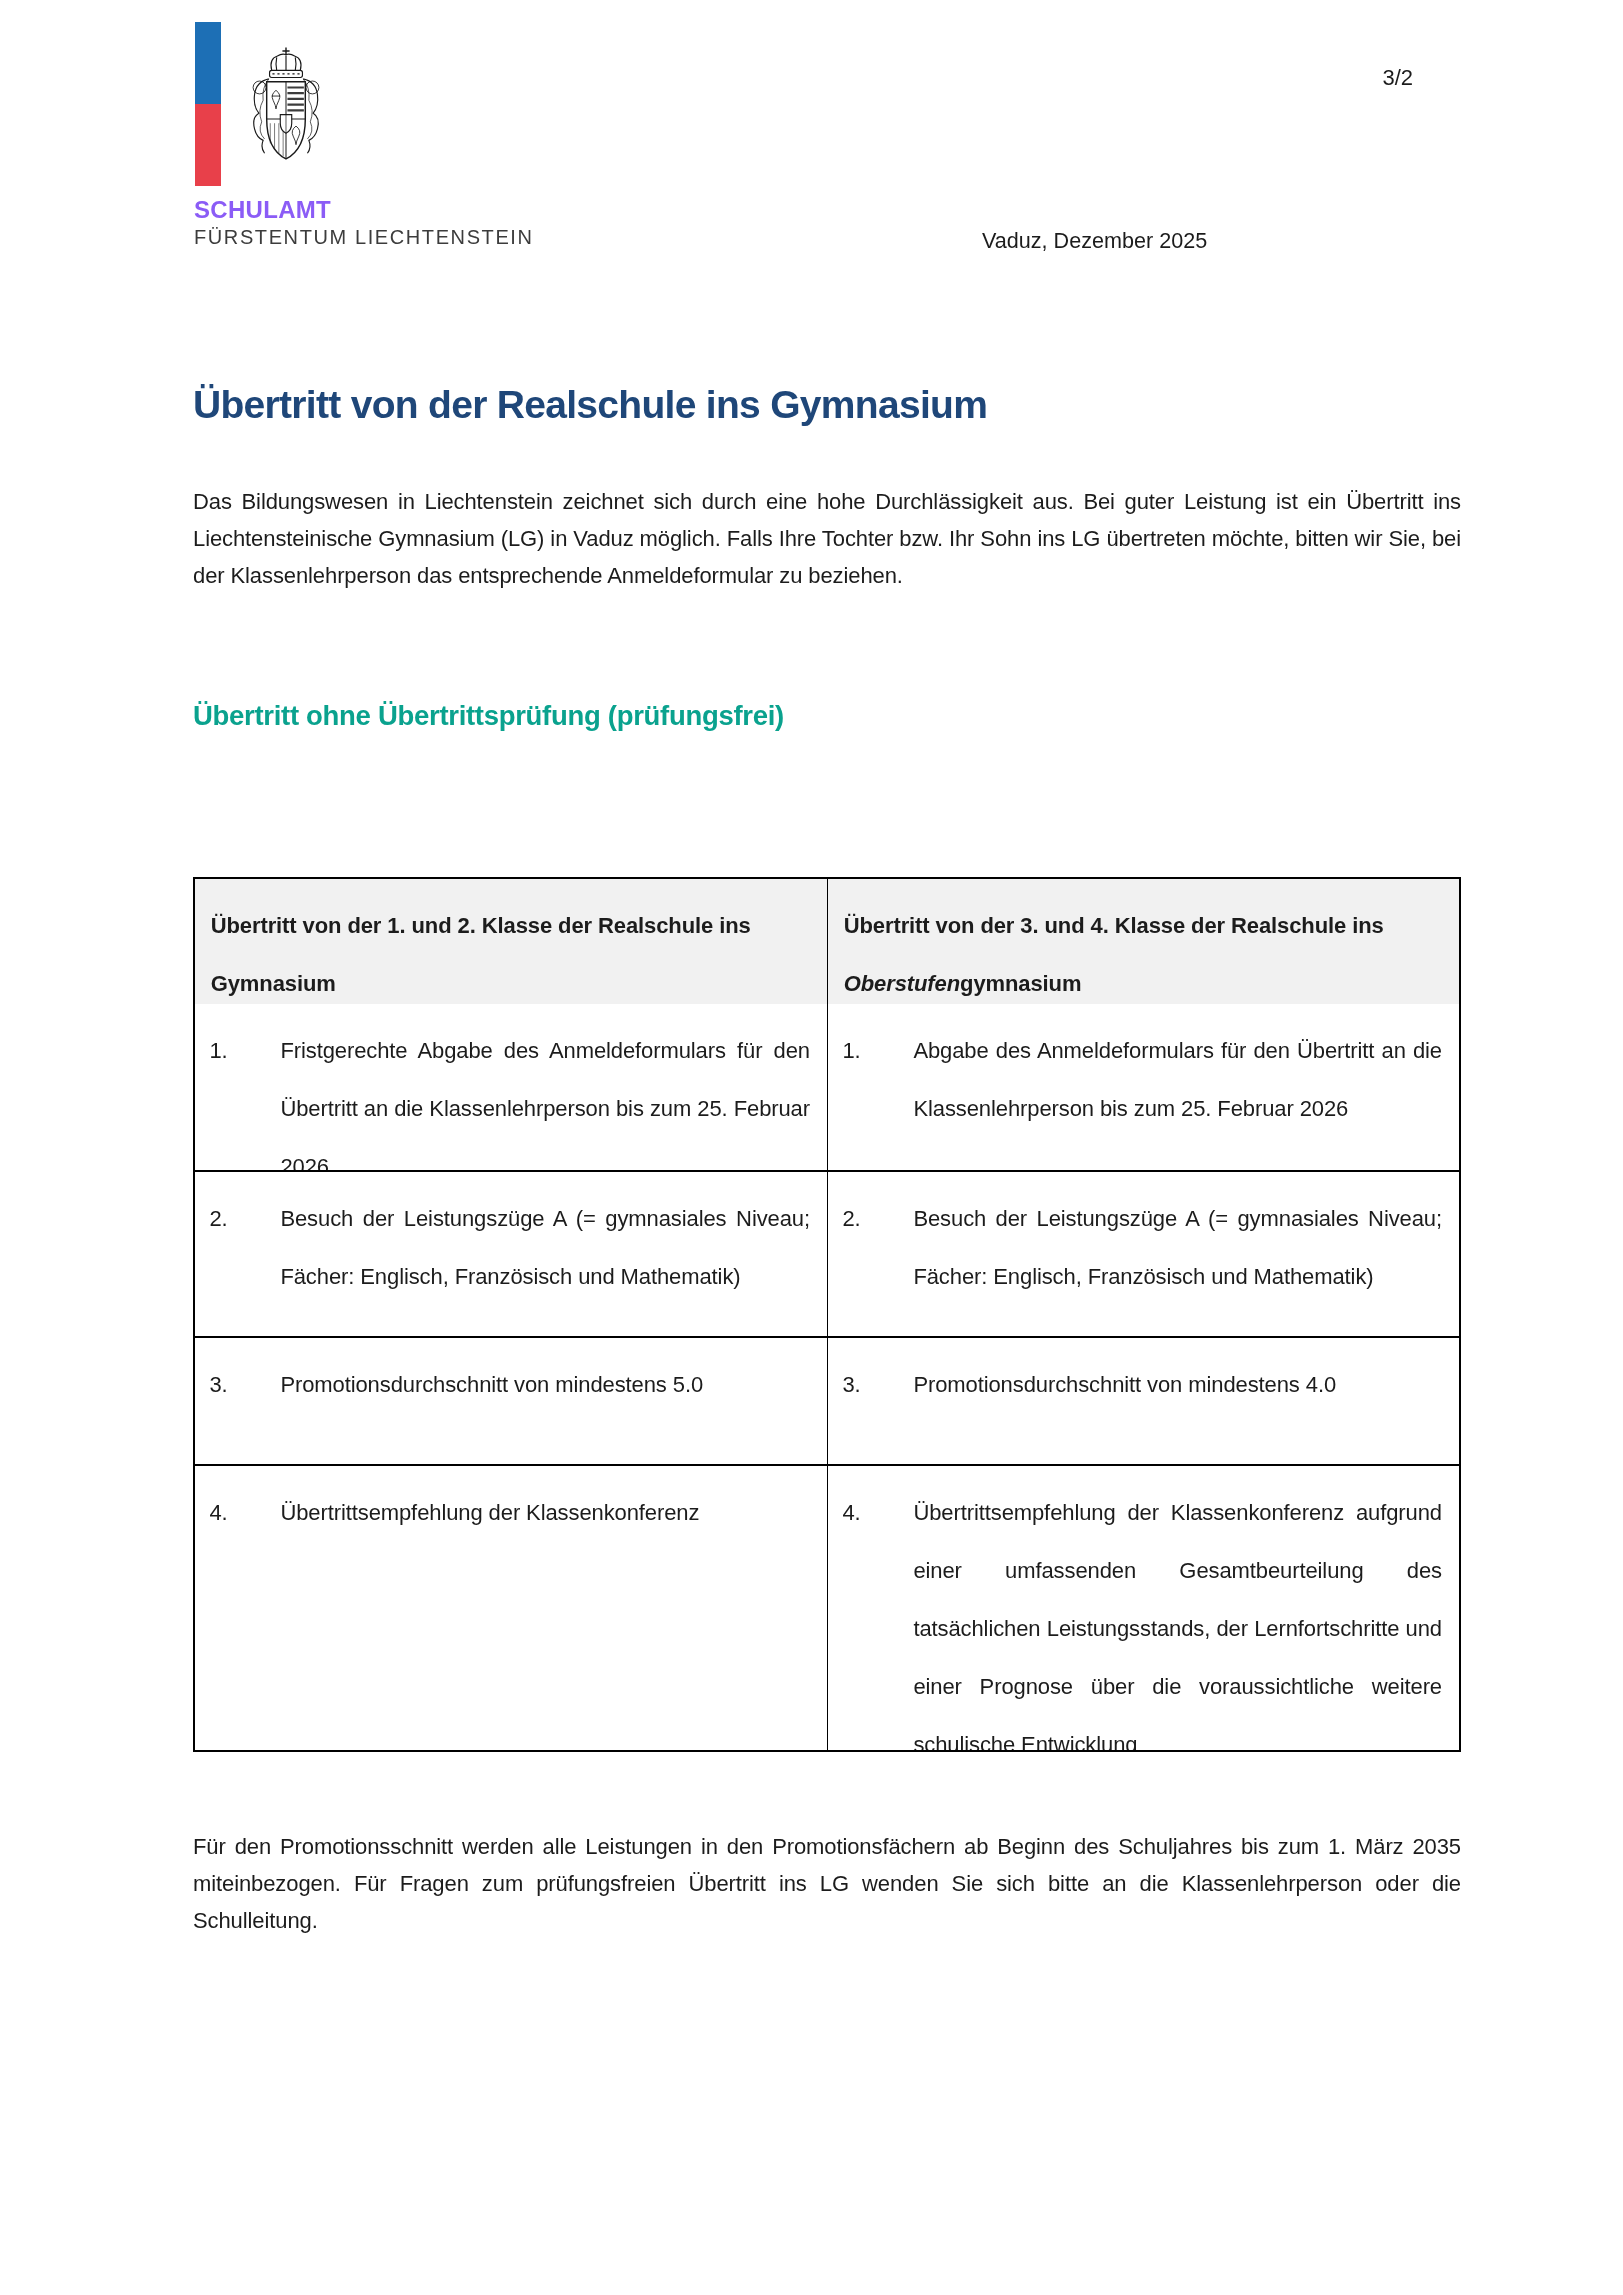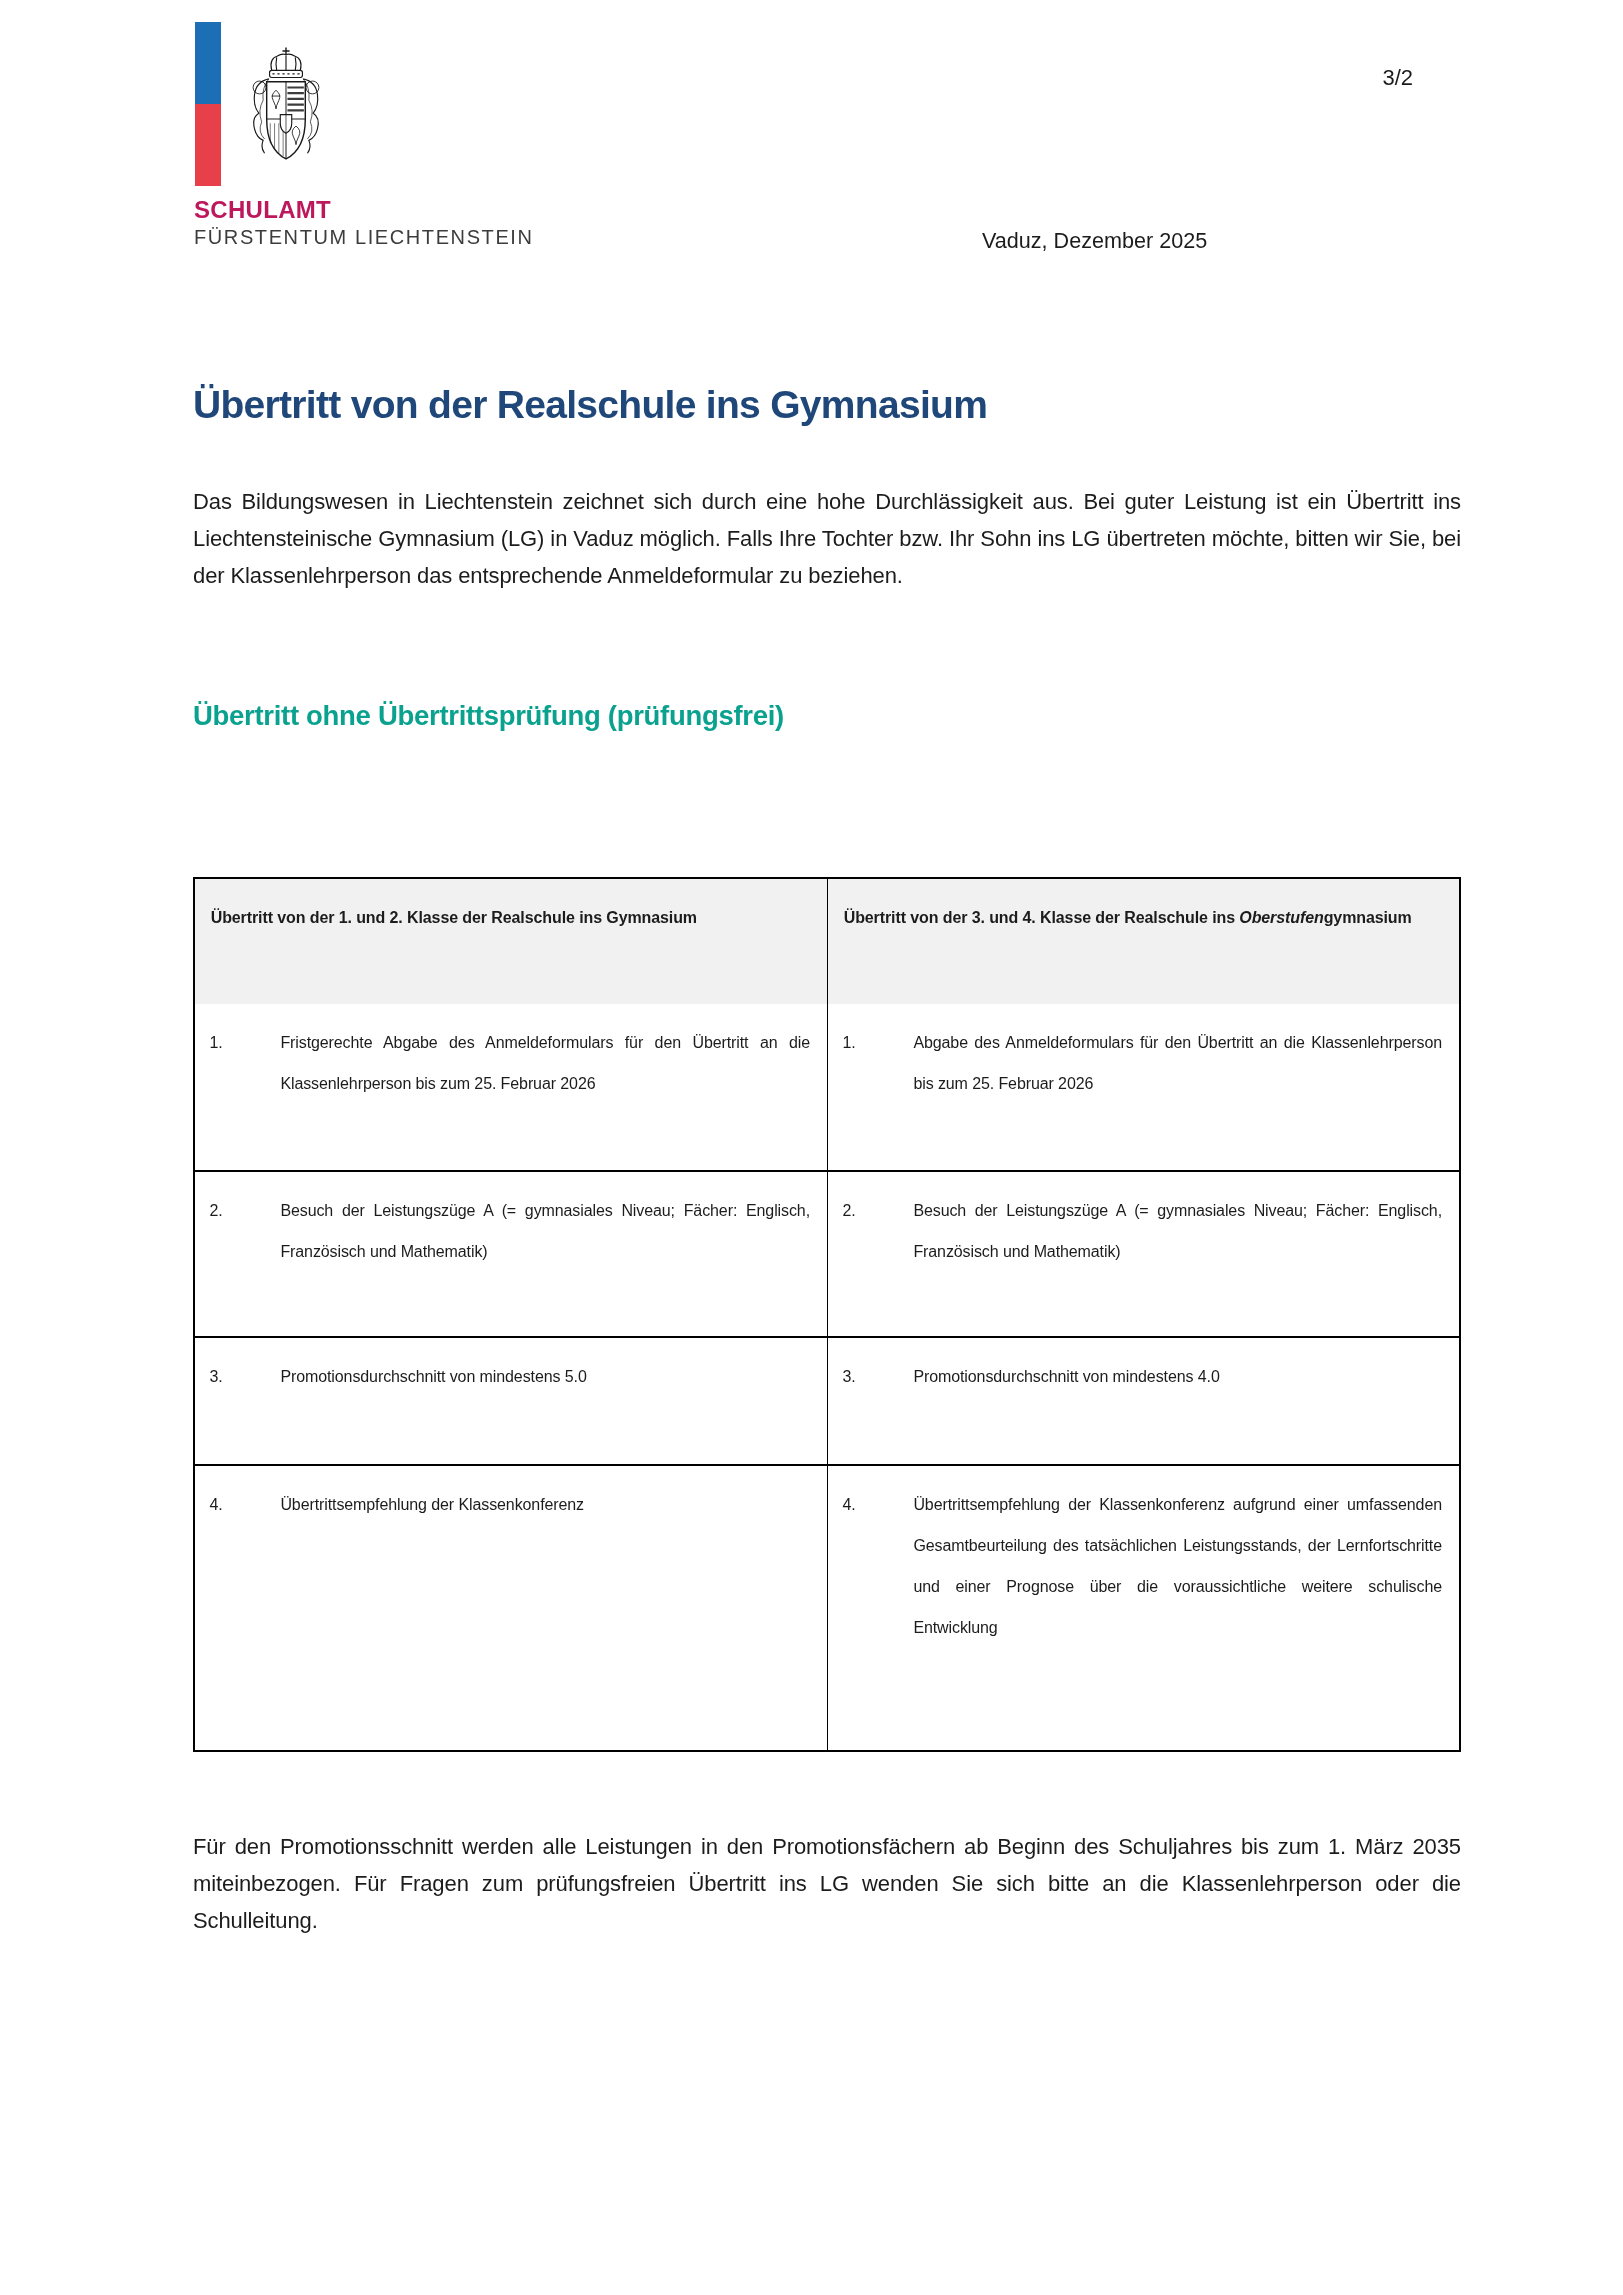--- a/index.html
+++ b/index.html
@@ -9,21 +9,21 @@
     background:#ffffff;
     font-family:"Liberation Sans","DejaVu Sans",sans-serif;
     color:#1c1c1c;
     overflow:hidden;
   }
   
   .logo-bar{position:absolute;left:195px;top:21.6px;width:26px;height:164px;}
   .logo-bar .blue{width:100%;height:82px;background:#1d6fb5;}
   .logo-bar .red{width:100%;height:82px;background:#e8404a;}
   .crest{position:absolute;left:243px;top:46px;width:86px;height:143px;}
-  .org-name{position:absolute;left:194px;top:196px;font-size:24px;font-weight:bold;letter-spacing:0.3px;color:#be185d;}
+  .org-name{position:absolute;left:194px;top:196px;font-size:24px;font-weight:bold;letter-spacing:0.3px;color:#8b5cf6;}
   .org-country{position:absolute;left:194px;top:226px;font-size:20px;font-weight:normal;letter-spacing:1.6px;color:#3c3c3c;}
   .page-num{position:absolute;top:65px;left:1243px;width:170px;text-align:right;font-size:22px;}
   .date-line{position:absolute;top:228px;left:982px;width:450px;text-align:left;font-size:21.6px;}
   
   .doc-title{
     position:absolute;left:193px;top:357px;width:1268px;
     font-size:39px;font-weight:bold;letter-spacing:-0.7px;color:#1f4779;
   }
   .para{
     position:absolute;left:193px;width:1268px;
@@ -35,21 +35,21 @@
     position:absolute;left:193px;top:677px;width:1268px;
     font-size:27.5px;font-weight:bold;letter-spacing:-0.3px;color:#0aa28e;
   }
   .lead{top:753px;}
   .outro{top:1806px;}
   b.inline-bold{font-weight:bold;}
   
   .doc-table{
     position:absolute;left:193px;top:877px;width:1268px;
     border:2px solid #000;box-sizing:border-box;
-    font-size:16px;line-height:41px;letter-spacing:-0.1px;
+    font-size:22px;line-height:58px;letter-spacing:-0.1px;
   }
   .t-row{display:flex;}
   .t-row + .t-row{border-top:2px solid #000;}
   .t-cell{width:50%;box-sizing:border-box;overflow:hidden;}
   .t-cell + .t-cell{border-left:1.3px solid #000;}
   .t-head{background:#f1f1f1;height:125px;}
   .t-head .t-cell{font-weight:bold;padding:18.3px 17px 0 15.7px;}
   .t-head .t-cell i{font-style:italic;}
   .r1{height:166px;} .r2{height:164px;} .r3{height:126px;} .r4{height:284px;}
   .t-body .t-cell{padding:18.3px 17px 0 14.4px;}

